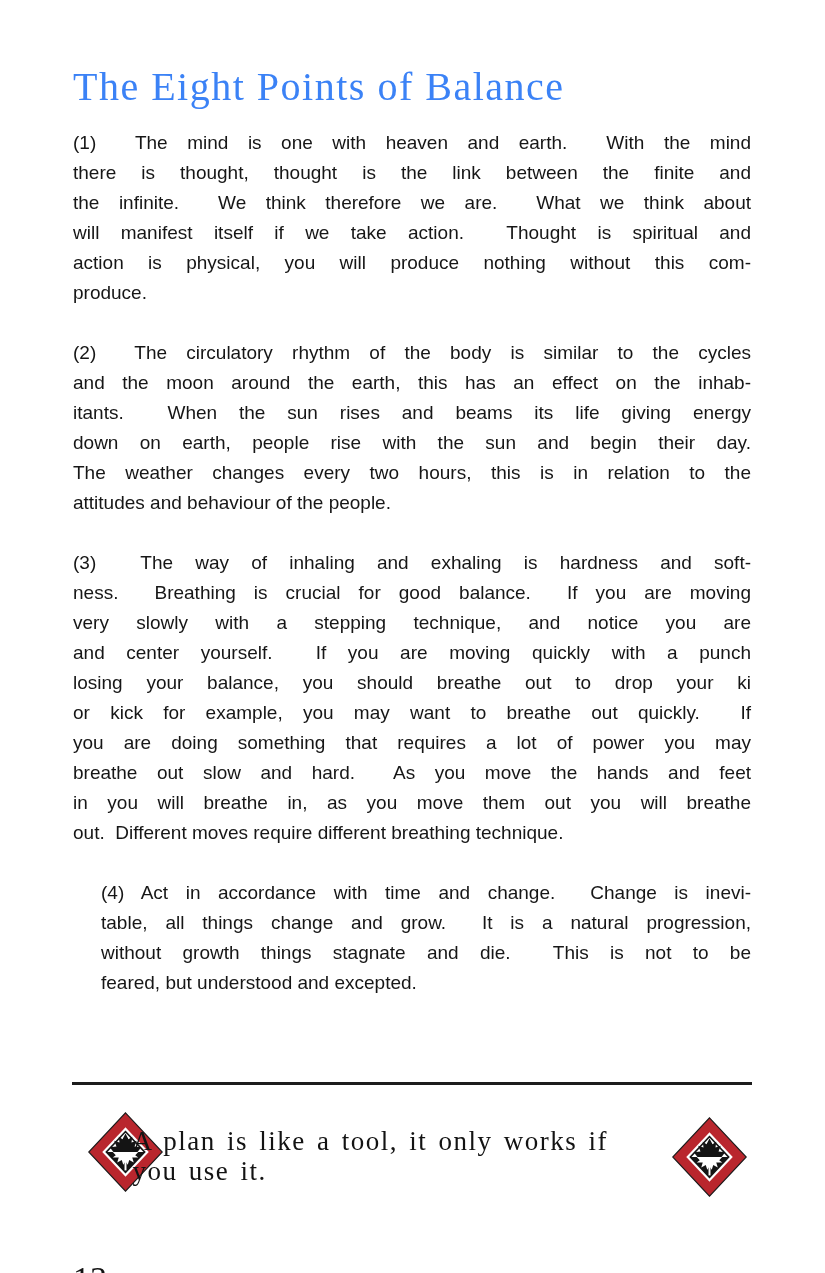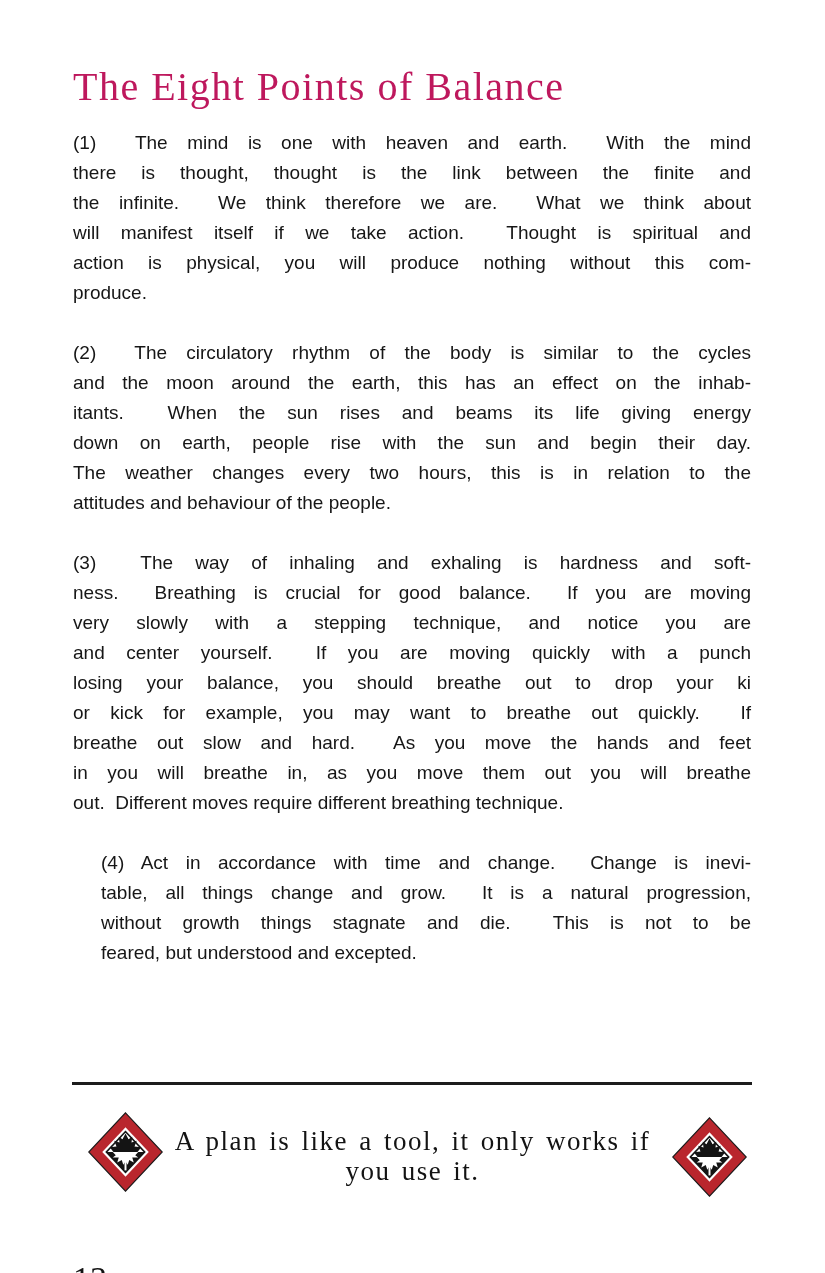--- a/index.html
+++ b/index.html
@@ -12,21 +12,21 @@
     overflow:hidden;
   }
   .title {
     position:absolute;
     left:73px; top:63px;
     margin:0;
     font-family:"Liberation Serif","DejaVu Serif",serif;
     font-weight:400;
     font-size:40px;
     letter-spacing:1.5px;
-    color:#be185d;
+    color:#3b82f6;
     white-space:nowrap;
   }
   .article {
     position:absolute;
     left:73px; top:128px;
     width:678px;
     font-size:19px;
     line-height:30px;
   }
   .para { margin:0 0 30px 0; }
@@ -45,21 +45,20 @@
     background:#1c1c1c;
   }
   .logo { position:absolute; }
   .logo-left  { left:88px;  top:1112px; }
   .logo-right { left:672px; top:1117px; }
   .quote {
     position:absolute;
     left:50%; top:1126px;
     transform:translateX(-50%);
     width:560px;
-    text-align:center;
     font-family:"Liberation Serif","DejaVu Serif",serif;
     font-size:27px;
     line-height:30px;
     letter-spacing:1.5px;
     word-spacing:3px;
     color:#131313;
   }
   .pagenum {
     position:absolute;
     left:73px; top:1216px;
@@ -93,20 +92,21 @@
         <div class="line">The weather changes every two hours, this is in relation to the</div>
         <div class="line last">attitudes and behaviour of the people.</div>
       </div>
       <div class="para">
         <div class="line">(3)&nbsp; The way of inhaling and exhaling is hardness and soft-</div>
         <div class="line">ness.&nbsp; Breathing is crucial for good balance.&nbsp; If you are moving</div>
         <div class="line">very slowly with a stepping technique, and notice you are</div>
         <div class="line">and center yourself.&nbsp; If you are moving quickly with a punch</div>
         <div class="line">losing your balance, you should breathe out to drop your ki</div>
         <div class="line">or kick for example, you may want to breathe out quickly.&nbsp; If</div>
+        <div class="line">you are doing something that requires a lot of power you may</div>
         <div class="line">breathe out slow and hard.&nbsp; As you move the hands and feet</div>
         <div class="line">in you will breathe in, as you move them out you will breathe</div>
         <div class="line last">out.&nbsp; Different moves require different breathing technique.</div>
       </div>
       <div class="para">
         <div class="line">(4) Act in accordance with time and change.&nbsp; Change is inevi-</div>
         <div class="line">table, all things change and grow.&nbsp; It is a natural progression,</div>
         <div class="line">without growth things stagnate and die.&nbsp; This is not to be</div>
         <div class="line last">feared, but understood and excepted.</div>
       </div>

